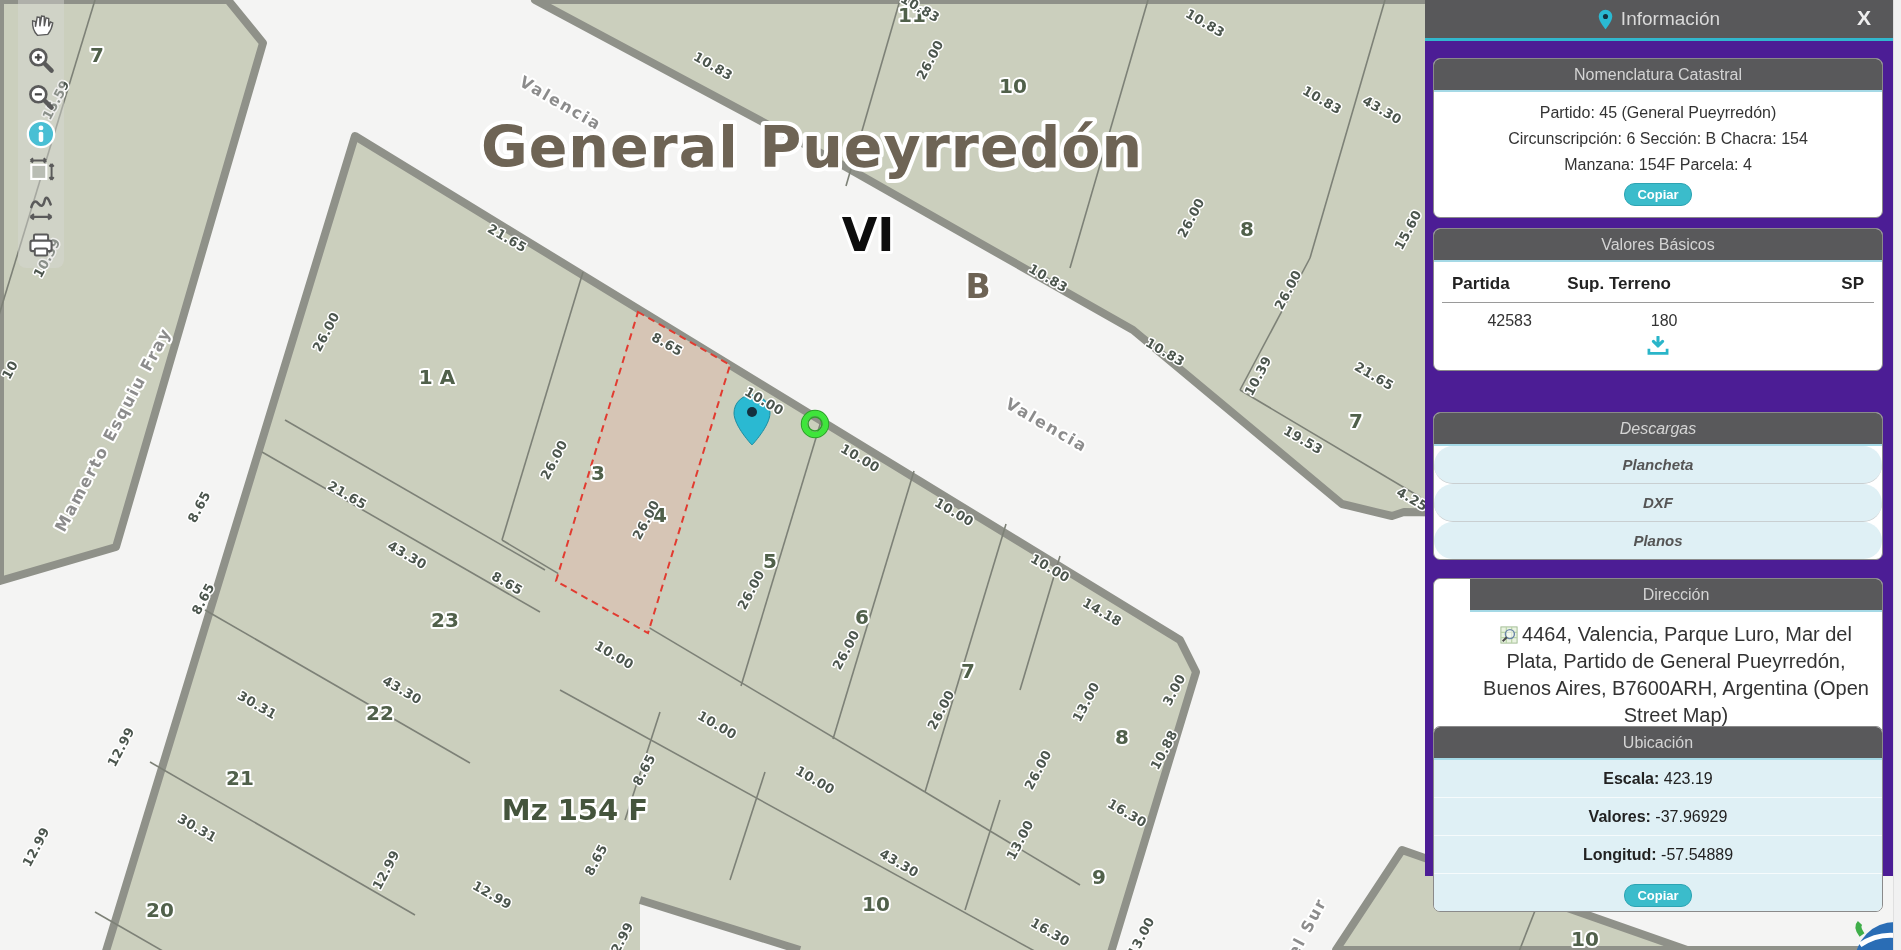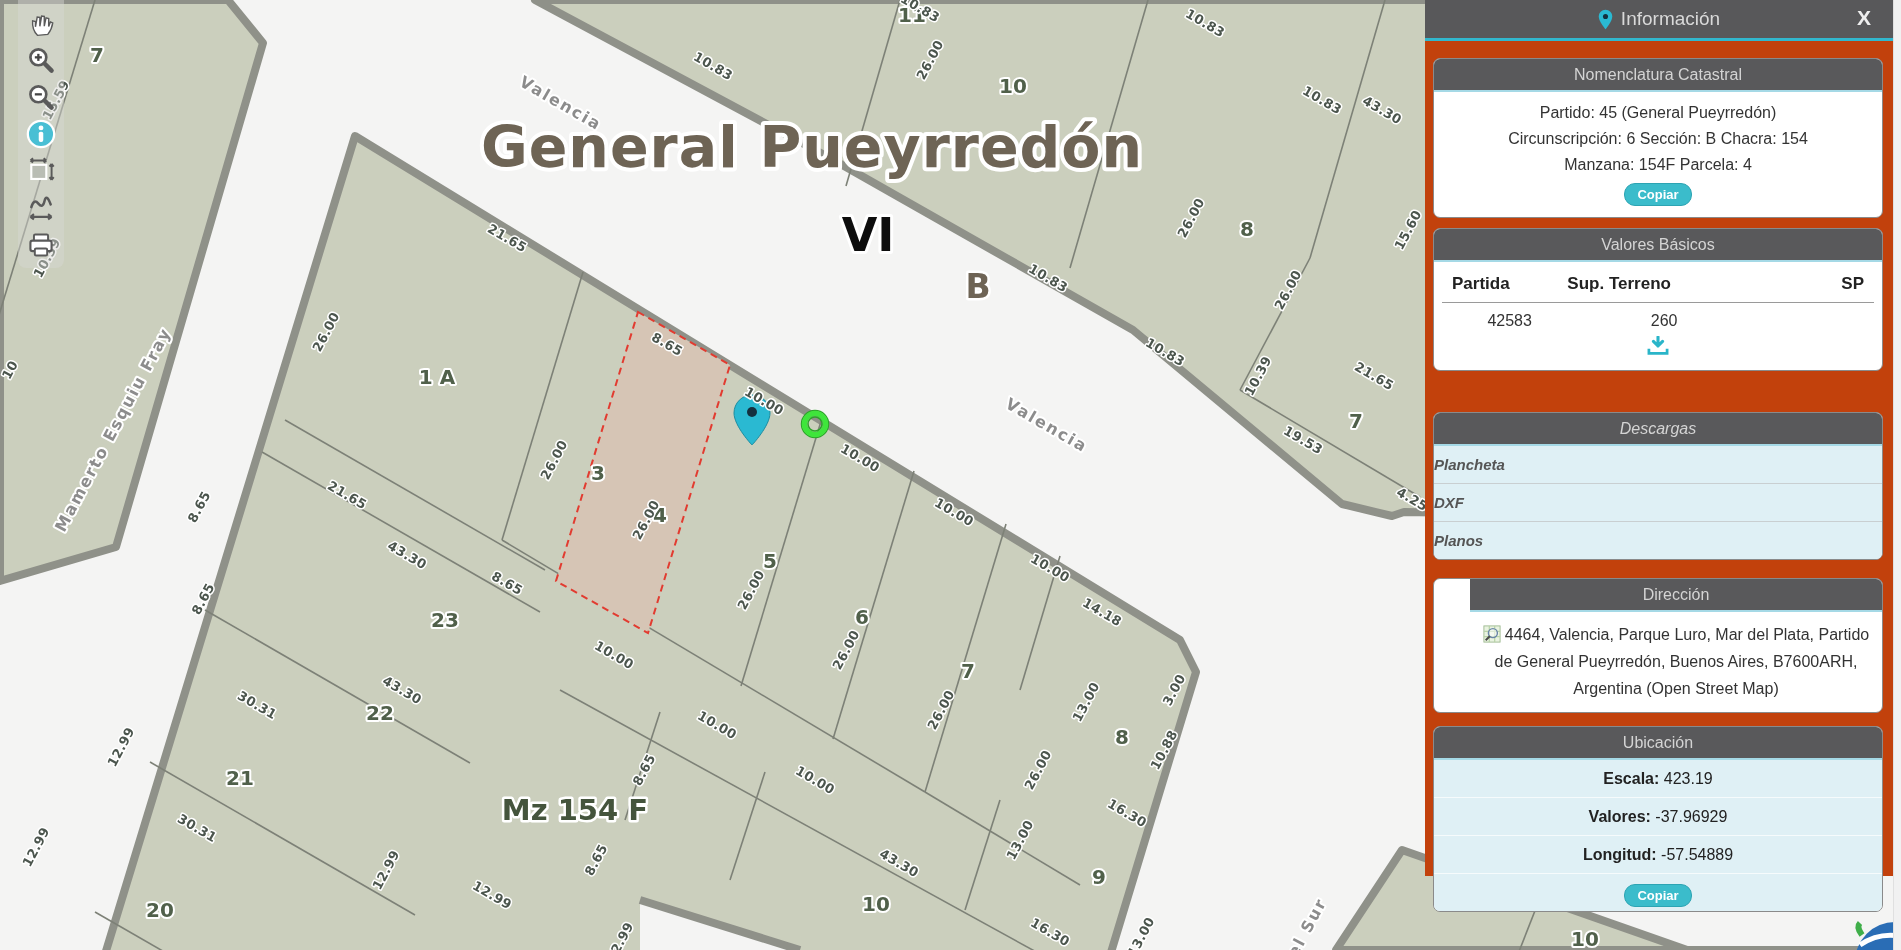--- a/index.html
+++ b/index.html
@@ -14,21 +14,21 @@
   .lbl-block{font-size:29px;font-weight:bold;fill:#44543c;stroke-width:5px;}
   .lbl-street{font-size:16px;font-weight:bold;fill:#8c8c8c;stroke-width:4px;letter-spacing:2px;}
   .lbl-parcel{font-size:20px;font-weight:bold;fill:#50604a;stroke-width:4px;}
   .lbl-measure{font-size:13px;font-weight:600;fill:#4b554d;stroke-width:3px;letter-spacing:.3px;}
 
   
   #toolbar{position:absolute;left:18px;top:0;width:46px;padding:6px 0;background:rgba(215,215,210,.45);border-radius:0 0 8px 8px;display:flex;flex-direction:column;align-items:center;gap:3px;}
   .tool-btn{width:36px;height:34px;border:none;background:transparent;padding:0;cursor:pointer;display:flex;align-items:center;justify-content:center;}
 
   
-  #panel{position:absolute;left:1425px;top:0;width:468px;height:876px;background:#c2410c;}
+  #panel{position:absolute;left:1425px;top:0;width:468px;height:876px;background:#4c1d95;}
   #panel-header{position:relative;height:38px;background:#58585a;border-bottom:3px solid #31b7cd;display:flex;align-items:center;justify-content:center;gap:8px;}
   #panel-title{color:#d9d9d9;font-size:19px;}
   #panel-close{position:absolute;right:16px;top:5px;color:#efefef;font-size:21px;font-weight:bold;background:none;border:none;cursor:pointer;font-family:"Liberation Sans",sans-serif;}
   .section{position:absolute;left:8px;width:450px;border:1px solid #8a8a8a;border-radius:7px;background:#fff;overflow:hidden;box-sizing:border-box;}
   .section-header{height:31px;line-height:31px;background:#59595b;color:#d4d4d4;font-size:16px;text-align:center;border-bottom:2px solid #a5d9e6;}
   .copy-btn{display:block;margin:5px auto;background:#3bbccb;color:#fff;border:1px solid #2da4b3;border-radius:11px;font-size:13px;font-weight:bold;padding:3px 12px;cursor:pointer;font-family:"Liberation Sans",sans-serif;}
   #sec-nomenclatura{top:58px;}
   #sec-nomenclatura .body{padding:8px 4px 6px;}
   #sec-nomenclatura .line{text-align:center;font-size:16px;color:#333;line-height:26px;}
   #sec-valores{top:228px;}
@@ -37,24 +37,24 @@
   .vtable-head .c2{flex:0 0 47%;text-align:left;}
   .vtable-head .c3{flex:1;text-align:right;}
   .vtable-sep{border-top:1px solid #9a9a9a;margin:2px 8px;}
   .vtable-row{display:flex;padding:7px 18px 2px;font-size:16px;color:#333;}
   .vtable-row .c1{flex:0 0 28%;text-align:center;}
   .vtable-row .c2{flex:0 0 47%;text-align:center;}
   .vtable-row .c3{flex:1;text-align:right;}
   .dl-row{text-align:center;padding:4px 0 10px;}
   .dl-btn{background:none;border:none;cursor:pointer;padding:0;}
   #sec-descargas{top:412px;font-style:italic;}
-  .link-row{height:37px;line-height:37px;text-align:left;background:#dff0f5;border-bottom:1px solid #c9cfd1;color:#555;font-size:15px;font-weight:bold;cursor:pointer;}
+  .link-row{height:37px;line-height:37px;text-align:center;background:#dff0f5;border-bottom:1px solid #c9cfd1;color:#555;font-size:15px;font-weight:bold;cursor:pointer;border-radius:19px;}
   .link-row:last-child{border-bottom:none;}
   #sec-direccion{top:578px;padding-left:36px;}
-  #sec-direccion .body{padding:9px 6px 10px;text-align:center;font-size:16px;color:#333;line-height:27px;}
+  #sec-direccion .body{padding:9px 6px 10px;text-align:center;font-size:20px;color:#333;line-height:27px;}
   #sec-direccion .map-ico{display:inline-block;vertical-align:-3px;margin-right:4px;}
   #sec-ubicacion{top:726px;}
   .loc-row{height:37px;line-height:37px;text-align:center;background:#dff0f5;border-bottom:1px solid #f6fbfc;font-size:16px;color:#222;}
   .loc-row b{font-weight:bold;}
   .loc-row.btn-row{border-bottom:none;padding-top:2px;height:35px;}
   #scroll-track{position:absolute;left:1893px;top:0;width:8px;height:950px;background:#f1f1f1;border-left:1px solid #e0e0e0;}
 </style>
 </head>
 <body>
 
@@ -282,21 +282,21 @@
     <div class="section" id="sec-valores">
       <div class="section-header">Valores Básicos</div>
       <div class="vtable-head">
         <div class="c1">Partida</div>
         <div class="c2">Sup. Terreno</div>
         <div class="c3">SP</div>
       </div>
       <div class="vtable-sep"></div>
       <div class="vtable-row">
         <div class="c1">42583</div>
-        <div class="c2">260</div>
+        <div class="c2">180</div>
         <div class="c3"></div>
       </div>
       <div class="dl-row">
         <button class="dl-btn">
           <svg width="22" height="20" viewBox="0 0 24 22">
             <path d="M12,1 v10 M12,11 l-5,-5 M12,11 l5,-5" stroke="#2ab5c9" stroke-width="3.4" fill="none" stroke-linecap="round"></path>
             <path d="M2,14 v5 h20 v-5" stroke="#2ab5c9" stroke-width="3" fill="none"></path>
           </svg>
         </button>
       </div>

